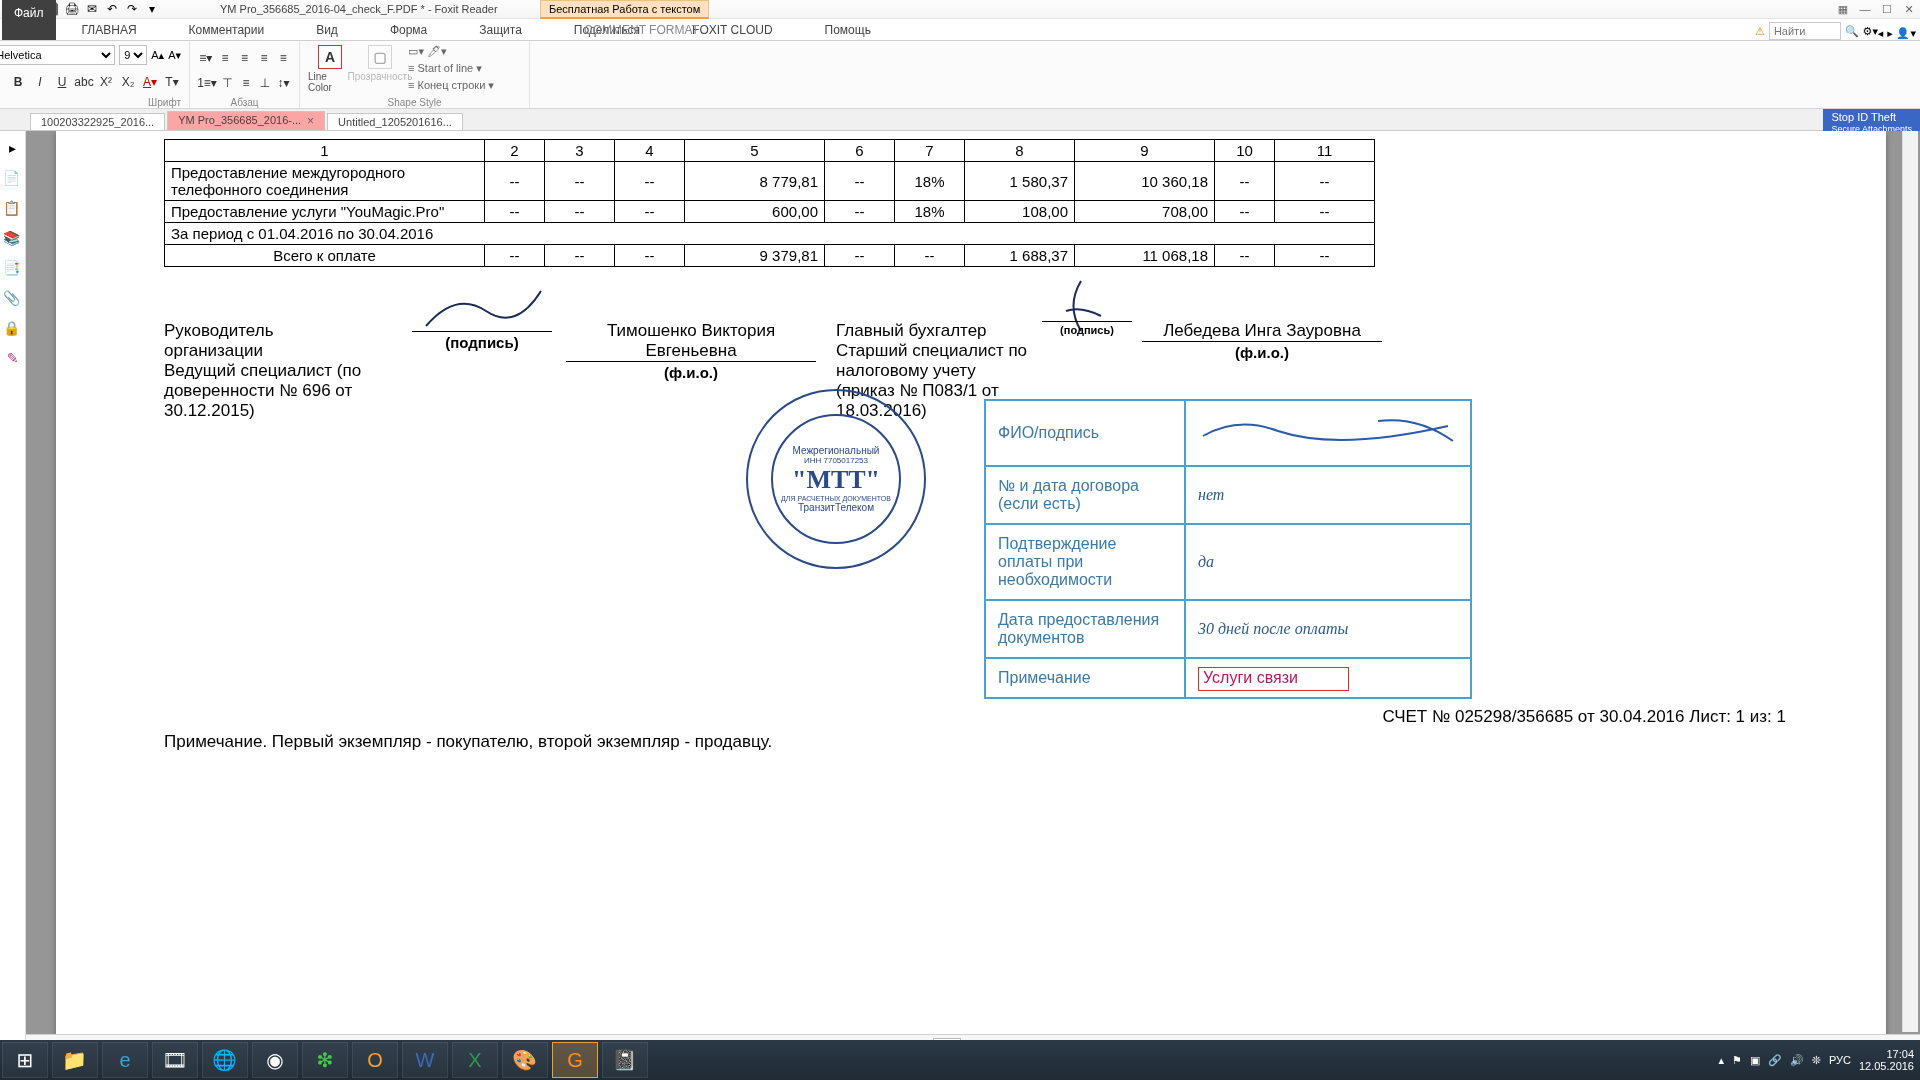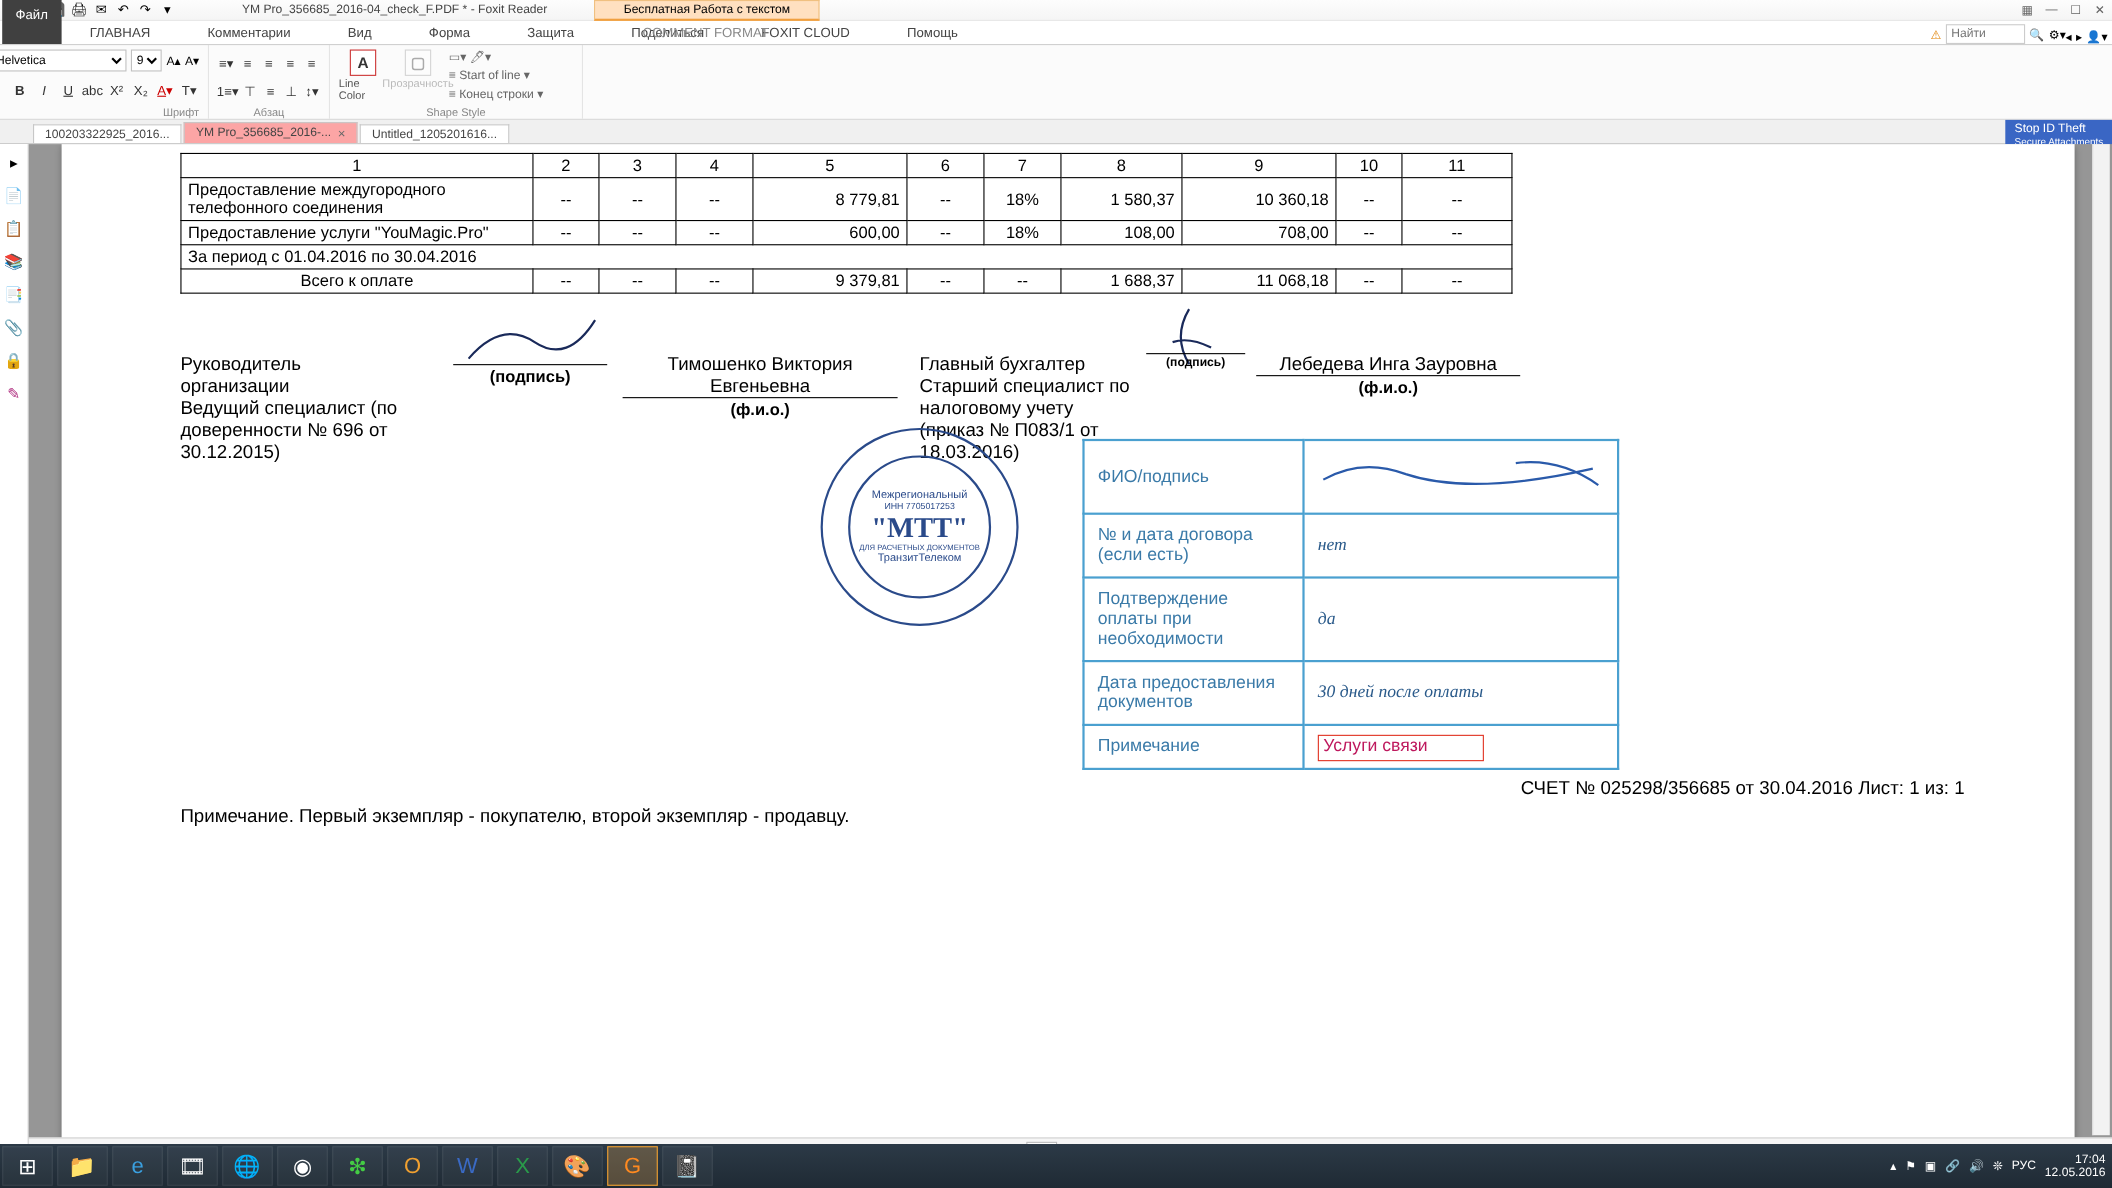--- a/index.html
+++ b/index.html
@@ -4,21 +4,21 @@
 <style>
 * { box-sizing: border-box; margin: 0; padding: 0; }
 body { font-family: "Segoe UI", Tahoma, sans-serif; font-size: 11px; background: #fff; overflow: hidden; width: 1920px; height: 1080px; position: relative; }
 
 
 .titlebar { height: 19px; background: linear-gradient(#fdfdfd,#f5f5f5); display:flex; align-items:center; padding-left:4px; border-bottom:1px solid #e6e6e6; }
 .titlebar .qat { display:flex; gap:4px; align-items:center; }
 .titlebar .qat span { width:16px; height:16px; display:flex; align-items:center; justify-content:center; font-size:12px; }
 .app-icon { width:16px; height:16px; background:#ff7a00; border-radius:2px; color:#fff; font-weight:bold; font-size:10px; display:flex; align-items:center; justify-content:center; }
 .titlebar .title { position:absolute; left:220px; font-size:11px; color:#444; }
-.titlebar .freeware { position:absolute; left:540px; top:0; background:#ffe0c0; padding:2px 26px; border:1px solid #f0c080; border-bottom:2px solid #f0a040; font-size:11px; }
+.titlebar .freeware { position:absolute; left:540px; top:0; background:#ffe0c0; padding:2px 8px; border:1px solid #f0c080; border-bottom:2px solid #f0a040; font-size:11px; }
 .winbtns { position:absolute; right:4px; top:2px; display:flex; gap:8px; }
 .winbtns span { width:14px; height:14px; font-size:11px; display:flex; align-items:center; justify-content:center; color:#666; }
 
 
 .ribtabs { height:22px; display:flex; align-items:flex-end; border-bottom:1px solid #d0d0d0; padding-left:2px; position:relative; }
 .ribtabs .filetab { background:#404040; color:#fff; padding:20px 12px; font-size:12px; }
 .ribtabs .tab { padding:3px 26px; font-size:12px; color:#444; cursor:pointer; position:relative; }
 .ribtabs .tab.ctx { color:#888; position:absolute; left:558px; }
 .ribtabs .search { position:absolute; right:42px; display:flex; align-items:center; }
 .ribtabs .search input { width:72px; border:1px solid #ccc; height:18px; padding:0 4px; font-size:11px; }
@@ -33,21 +33,21 @@
 .fontsel { width:124px; }
 .sizesel { width:28px; }
 .btnrow { display:flex; gap:4px; margin-top:4px; }
 .btnrow span { width:18px; height:18px; display:flex; align-items:center; justify-content:center; font-size:12px; color:#333; }
 .bigbtn { width:44px; display:flex; flex-direction:column; align-items:center; font-size:10px; color:#555; }
 .bigbtn .ico { width:24px;height:24px; border:1px solid #c33; display:flex; align-items:center; justify-content:center; font-size:14px; font-weight:bold; color:#333; background:#fff; margin-bottom:2px; }
 .bigbtn.disabled { opacity:.4; }
 
 
 .doctabs { height:22px; background:#f0f0f0; display:flex; align-items:flex-end; padding-left:30px; border-bottom:1px solid #ccc; position:relative; }
-.doctab { background:#fff; border:1px solid #c7c7c7; border-bottom:none; padding:2px 10px; font-size:11px; color:#444; margin-right:2px; display:flex; align-items:center; gap:6px; max-width:160px; }
+.doctab { background:#fff; border:1px solid #c7c7c7; border-bottom:none; padding:2px 10px; font-size:11px; color:#444; margin-right:2px; display:flex; align-items:flex-start; gap:6px; max-width:160px; }
 .doctab.active { background:#fca5a5; }
 .doctab .x { font-size:12px; color:#666; }
 .adbar { position:absolute; right:0; top:0; background:#3a66c4; color:#fff; font-size:11px; padding:2px 8px; line-height:12px; }
 
 
 .leftbar { position:absolute; left:0; top:131px; width:26px; bottom:24px; background:#fff; border-right:1px solid #ddd; display:flex; flex-direction:column; align-items:center; gap:12px; padding-top:8px; }
 .leftbar span { width:18px; height:18px; font-size:14px; display:flex; align-items:center; justify-content:center; }
 
 
 .docarea { position:absolute; left:26px; right:0; top:131px; bottom:24px; background:#969696; overflow:hidden; }

